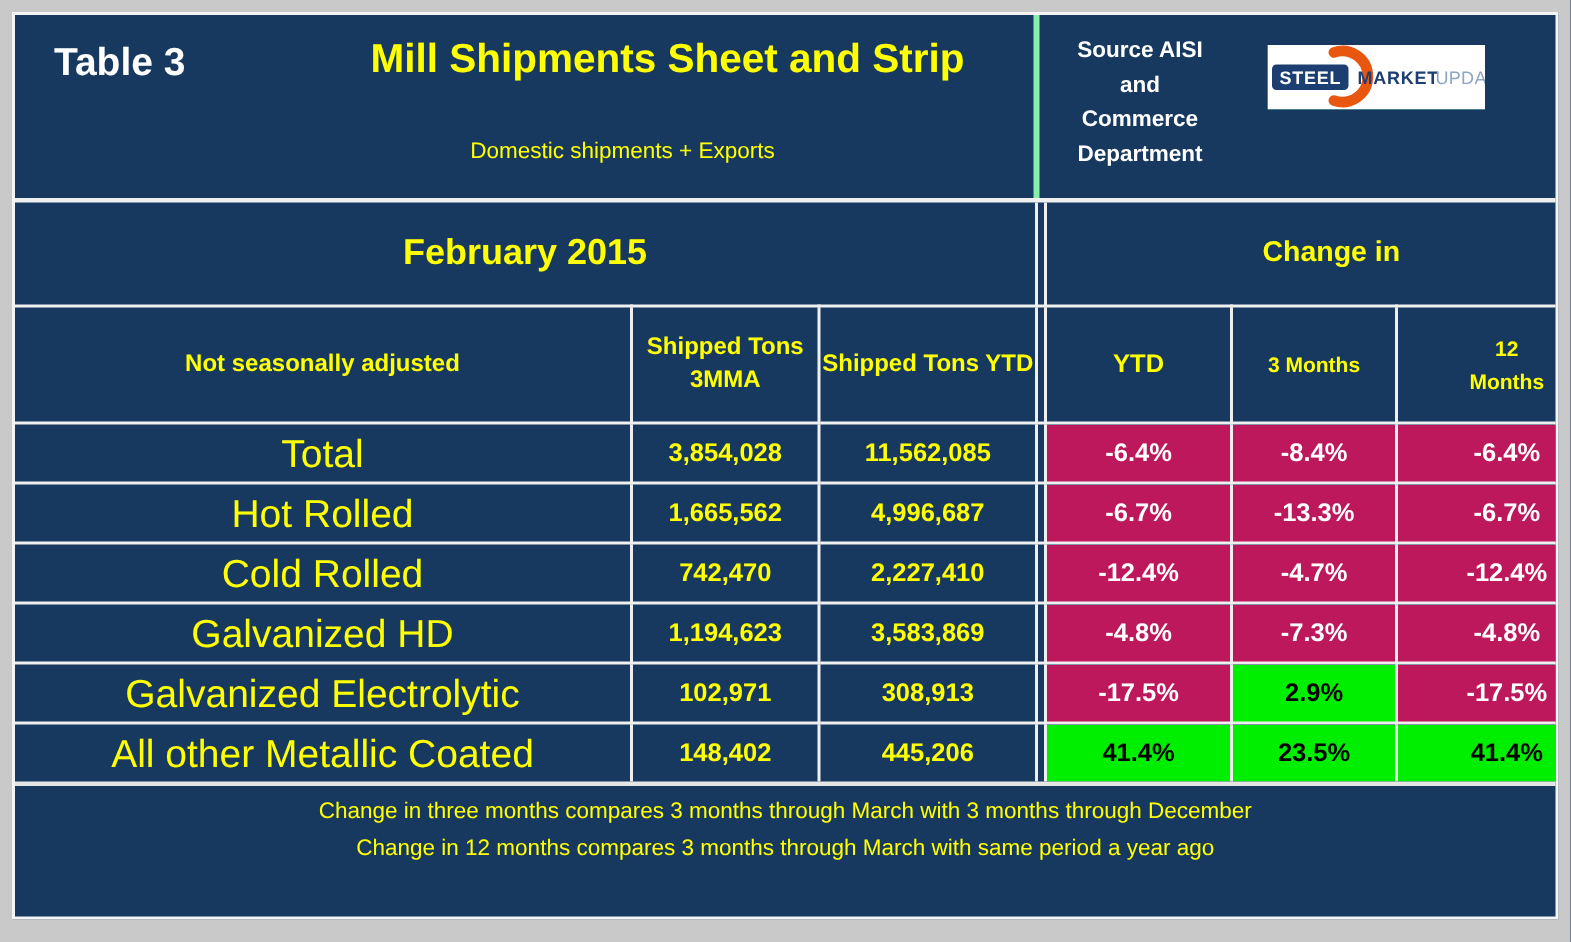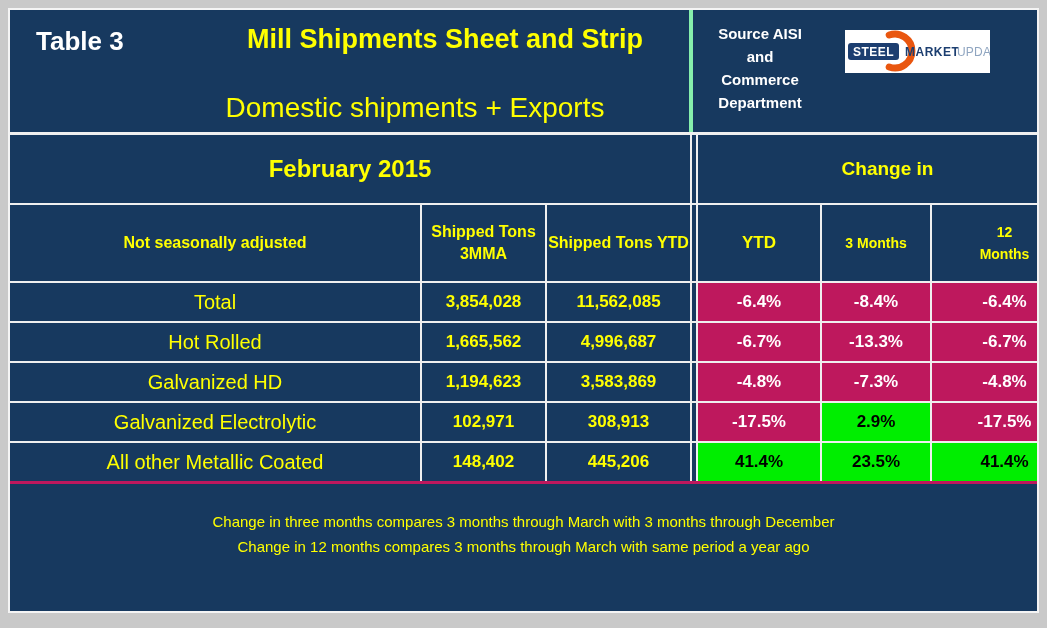--- a/index.html
+++ b/index.html
@@ -28,21 +28,21 @@
   .table-label{
     position:absolute;left:26px;top:16px;
     color:#FFFFFF;font-size:26px;font-weight:bold;
   }
   .main-title{
     position:absolute;left:193px;right:2px;top:14px;
     text-align:center;color:#FFFF00;font-size:27px;font-weight:bold;
   }
   .subtitle{
     position:absolute;left:133px;right:2px;top:82px;
-    text-align:center;color:#FFFF00;font-size:28px;font-weight:normal;
+    text-align:center;color:#FFFF00;font-size:15px;font-weight:normal;
   }
   .header-right{flex:1;position:relative;}
   .source-note{
     position:absolute;left:2px;top:12px;width:130px;
     text-align:center;color:#ffffff;font-size:15px;font-weight:bold;line-height:23px;
   }
   .logo-box{
     position:absolute;right:47px;top:20px;
     width:145px;height:43px;background:#0f766e;
   }
@@ -64,31 +64,31 @@
   tr.row-cols td{height:76px;}
   tr.data-row td{height:38px;}
   .period-cell{font-size:24px;font-weight:bold;}
   .change-cell-hdr{font-size:19px;font-weight:bold;}
   .colhdr{font-size:16px;font-weight:bold;line-height:22px;white-space:normal !important;}
   .colhdr.ytd{font-size:17px;}
   .colhdr.small{font-size:14px;}
   .div-col{background:#17395F;}
   td.lbl{
     text-align:left;padding-left:5px;
-    font-size:20px;font-weight:normal;
+    font-size:26px;font-weight:normal;
   }
   td.num{font-size:17px;font-weight:bold;}
   td.chg{font-size:17px;font-weight:bold;}
   td.chg.red{background:#be185d;color:#FFFFFF;}
   td.chg.green{background:#00EE00;color:#000000;}
   
   .footer-band{
-    border-top:3px solid #be185d;
+    border-top:3px solid #e5e5e5;
     height:68px;color:#FFFF00;font-size:15px;line-height:25px;
-    text-align:center;padding-top:25px;box-sizing:content-box;
+    text-align:center;padding-top:4px;box-sizing:content-box;
   }
 </style>
 </head>
 <body>
 
 <div class="panel">
 
   <div class="header-band">
     <div class="header-left">
       <div class="table-label">Table 3</div>
@@ -153,20 +153,29 @@
         <tr class="data-row">
           <td class="lbl">Hot Rolled</td>
           <td class="num">1,665,562</td>
           <td class="num">4,996,687</td>
           <td class="div-col"></td>
           <td class="chg red">-6.7%</td>
           <td class="chg red">-13.3%</td>
           <td class="chg red">-6.7%</td>
         </tr>
         <tr class="data-row">
+          <td class="lbl">Cold Rolled</td>
+          <td class="num">742,470</td>
+          <td class="num">2,227,410</td>
+          <td class="div-col"></td>
+          <td class="chg red">-12.4%</td>
+          <td class="chg red">-4.7%</td>
+          <td class="chg red">-12.4%</td>
+        </tr>
+        <tr class="data-row">
           <td class="lbl">Galvanized HD</td>
           <td class="num">1,194,623</td>
           <td class="num">3,583,869</td>
           <td class="div-col"></td>
           <td class="chg red">-4.8%</td>
           <td class="chg red">-7.3%</td>
           <td class="chg red">-4.8%</td>
         </tr>
         <tr class="data-row">
           <td class="lbl">Galvanized Electrolytic</td>

